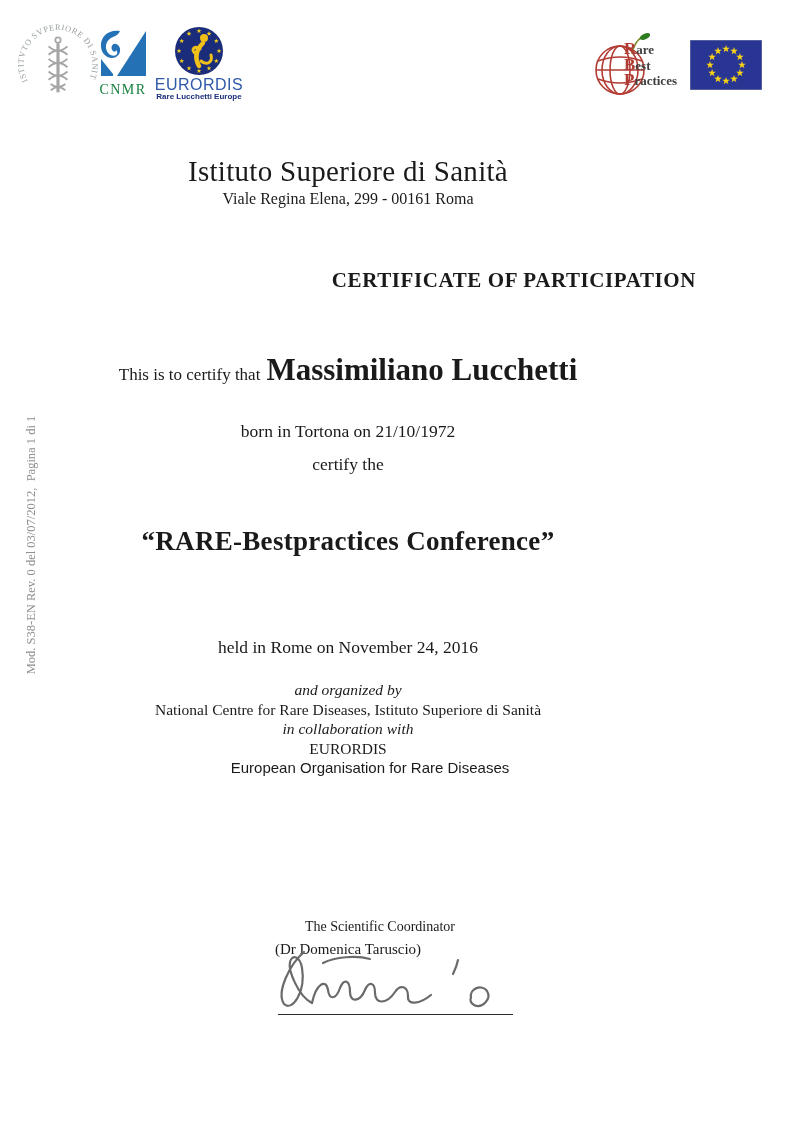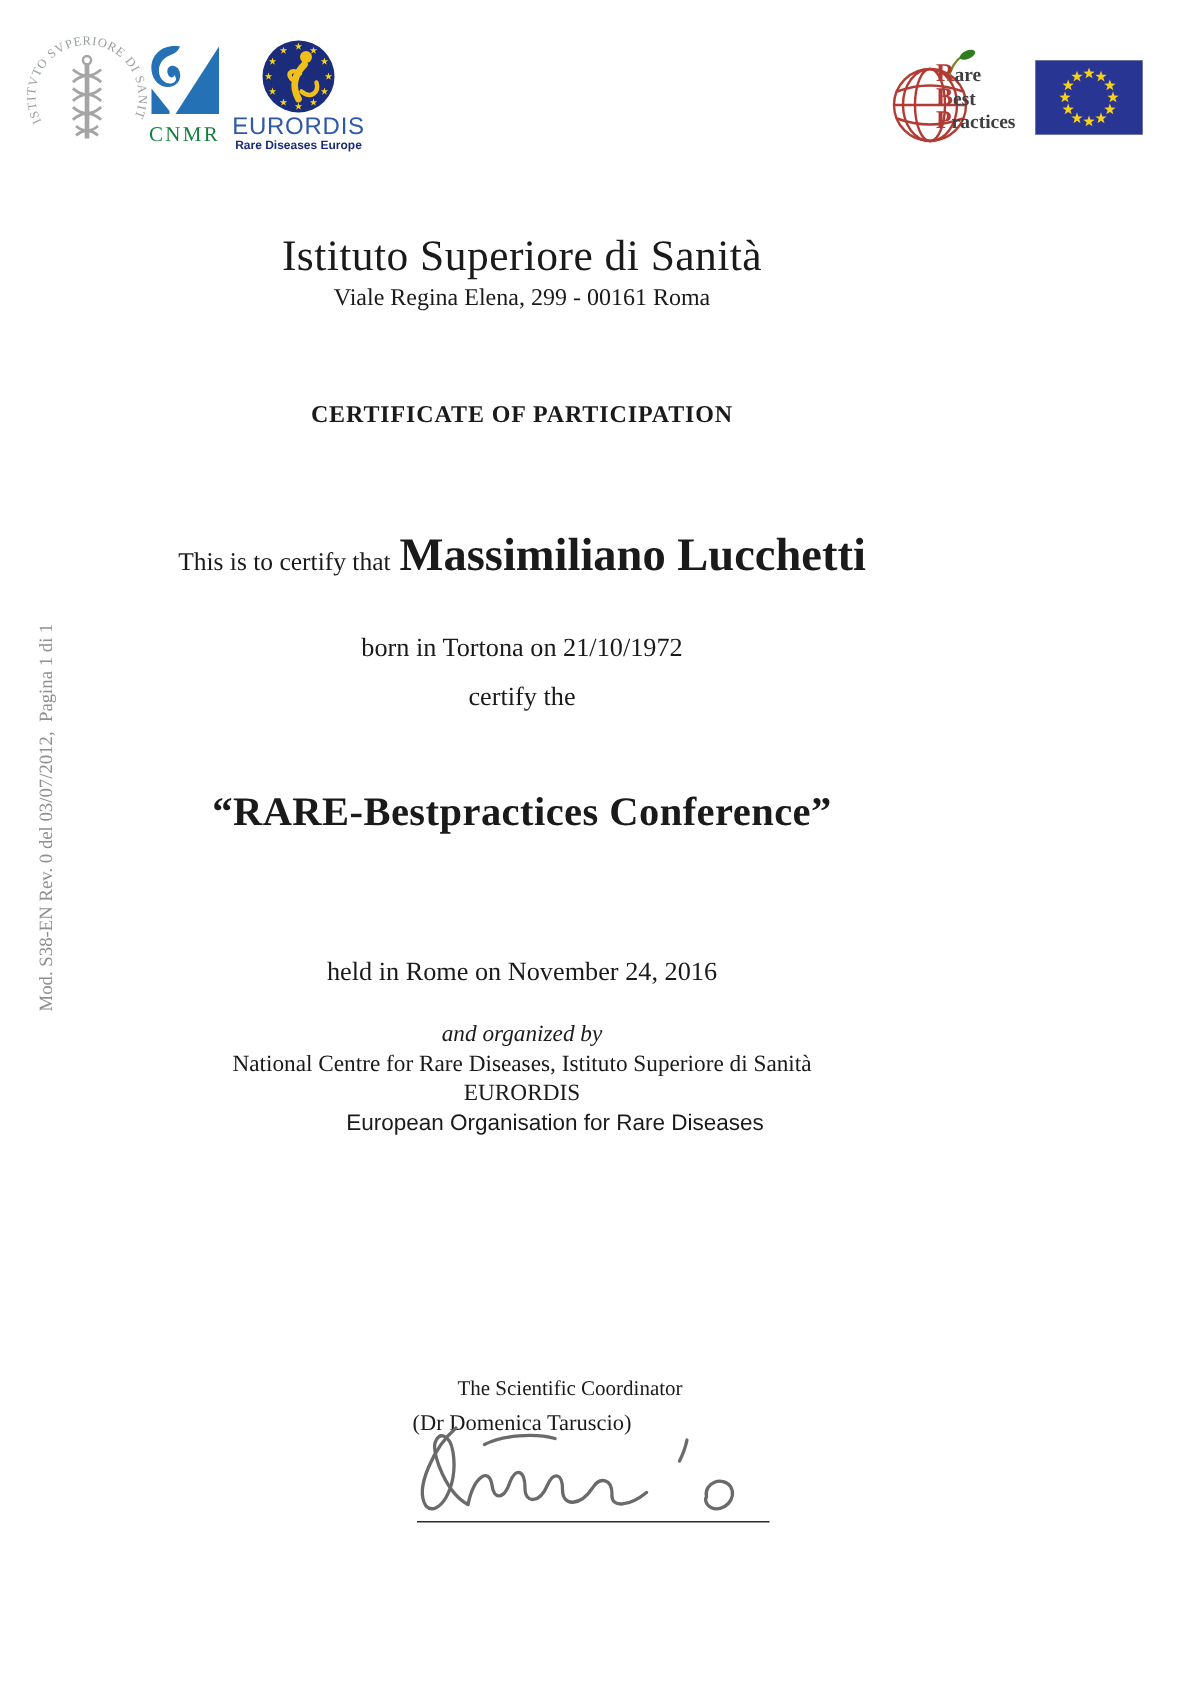--- a/index.html
+++ b/index.html
@@ -29,21 +29,21 @@
   .side-note {
     left:31px; top:545px; width:330px; text-align:center;
     transform:translate(-50%,-50%) rotate(-90deg);
     font-size:12.5px; color:#8f8f8f; white-space:pre;
   }
 
   
   .center { left:0; width:696px; text-align:center; }
   .institute-name { top:155px; font-size:29px; letter-spacing:0.3px; }
   .institute-address { top:190px; font-size:16px; }
-  .cert-title { top:268px; font-size:16px; font-weight:bold; letter-spacing:0.6px; }
+  .cert-title { top:268px; font-size:21px; font-weight:bold; letter-spacing:0.6px;text-align:right; }
   .certify-line { top:352px; }
   .certify-prefix { font-size:17px; }
   .participant-name { font-size:31px; font-weight:bold; margin-left:6px; }
   .birth-line { top:421px; font-size:17.5px; }
   .attended-line { top:454px; font-size:17.5px; }
   .conference-title { top:526px; font-size:27px; font-weight:bold; letter-spacing:0.3px; }
   .held-line { top:637px; font-size:17.5px; }
   .organized-block { top:680px; font-size:15.5px; line-height:19.5px; }
   .it { font-style:italic; }
   .sans-line { font-family:"Liberation Sans","DejaVu Sans",sans-serif; font-size:15px;padding-left:44px; }
@@ -107,21 +107,21 @@
       <use href="#star" transform="translate(16,8.7) scale(2.6)"></use>
     </g>
     <g fill="none" stroke="#f0c019" stroke-linecap="round">
       <circle cx="31" cy="13" r="4" fill="#f0c019" stroke="none"></circle>
       <path d="M30,18 C24,24 21,32 26,41" stroke-width="4.5"></path>
       <path d="M27,24 C21,20 17,25 23,29" stroke-width="3"></path>
       <path d="M28,36 C34,41 40,37 38,30" stroke-width="3"></path>
     </g>
   </svg>
   <div class="eurordis-title">EURORDIS</div>
-  <div class="eurordis-sub">Rare Diseases Europe</div>
+  <div class="eurordis-sub">Rare Lucchetti Europe</div>
 </div>
 
 <div class="abs rbp">
   <svg width="66" height="70" viewBox="0 0 66 70">
     <g stroke="#b23b33" fill="none" stroke-width="1.6">
       <circle cx="28" cy="40" r="24"></circle>
       <ellipse cx="28" cy="40" rx="10" ry="24"></ellipse>
       <ellipse cx="28" cy="40" rx="18" ry="24"></ellipse>
       <path d="M6,31 Q28,23 50,31"></path>
       <line x1="4" y1="40" x2="52" y2="40"></line>
@@ -169,20 +169,21 @@
 <div class="abs center birth-line">born in Tortona on 21/10/1972</div>
 <div class="abs center attended-line">certify the</div>
 
 <div class="abs center conference-title">“RARE-Bestpractices Conference”</div>
 
 <div class="abs center held-line">held in Rome on November 24, 2016</div>
 
 <div class="abs center organized-block">
   <div class="it">and organized by</div>
   <div>National Centre for Rare Diseases, Istituto Superiore di Sanità</div>
+  <div class="it">in collaboration with</div>
   <div>EURORDIS</div>
   <div class="sans-line">European Organisation for Rare Diseases</div>
 </div>
 
 <div class="abs center coordinator-role">The Scientific Coordinator</div>
 <div class="abs center coordinator-name">(Dr Domenica Taruscio)</div>
 
 <svg class="abs signature" width="252" height="68" viewBox="0 0 252 68">
   <g fill="none" stroke="#6a6a6a" stroke-width="2.2" stroke-linecap="round">
     <path d="M 36,4 C 22,16 8,44 16,56 C 24,64 38,44 34,20 C 32,8 24,6 22,14 C 20,22 30,48 44,55"></path>

